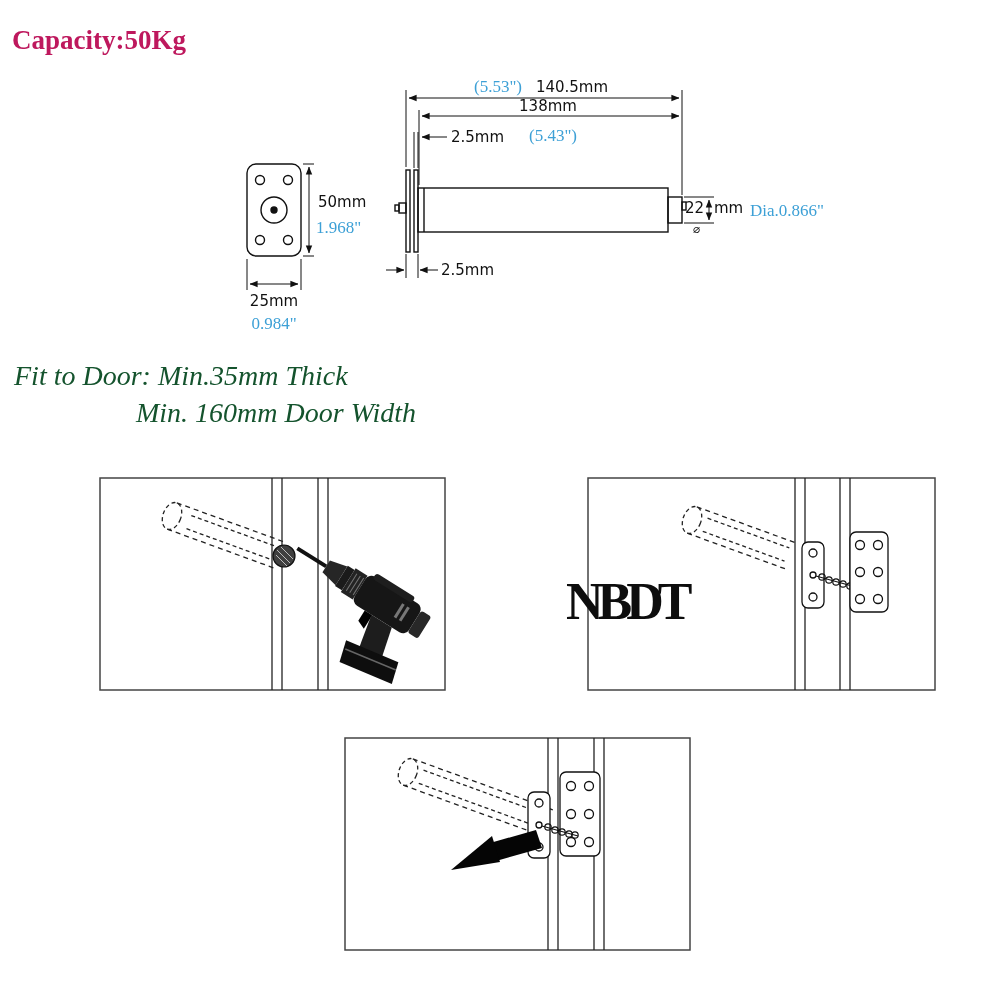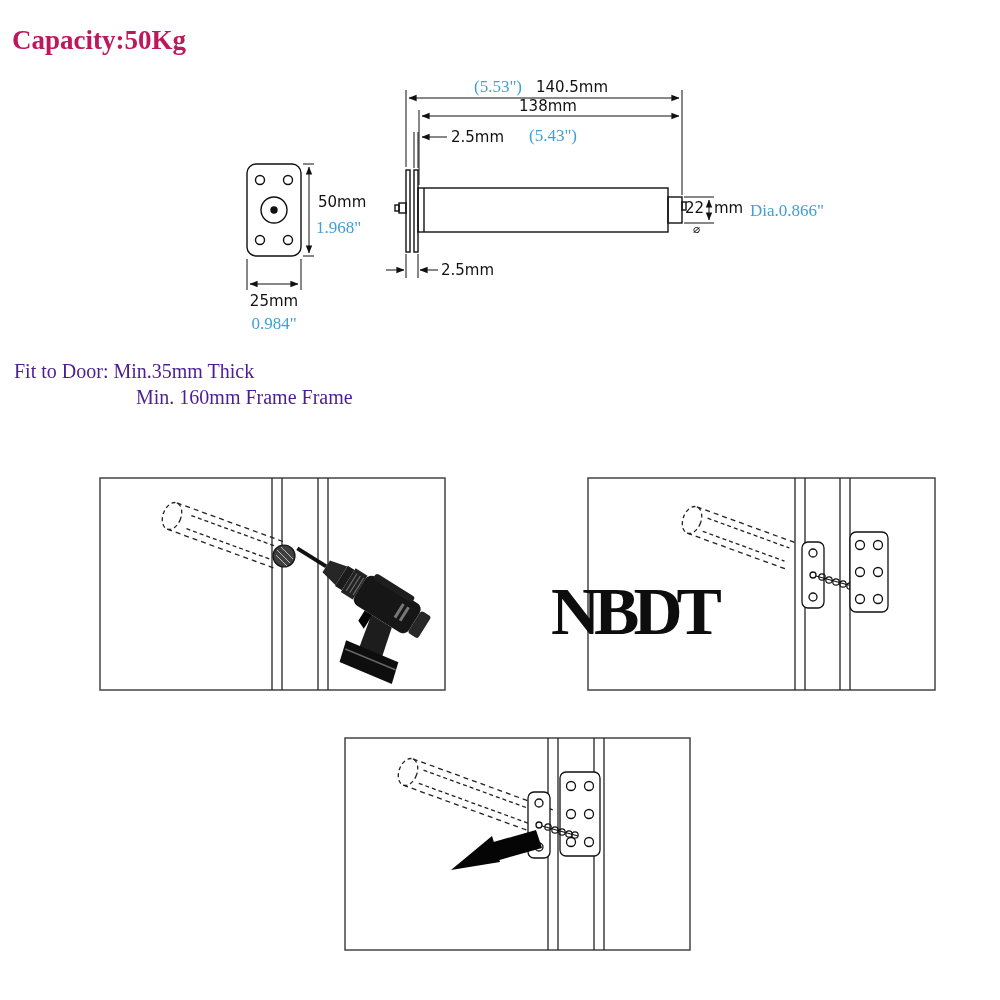--- a/index.html
+++ b/index.html
@@ -1,24 +1,24 @@
 <!DOCTYPE html>
 <html><head>
 <meta charset="utf-8">
 <style>
   html,body{margin:0;padding:0;background:#fff;}
   .page{position:relative;width:1000px;height:1000px;background:#fff;overflow:hidden;
         font-family:"Liberation Serif",serif;}
   .title{position:absolute;left:12px;top:8px;color:#be185d;font-weight:bold;
          font-size:27px;line-height:1.25;margin-top:16px;}
   .title .l2{padding-left:103px;}
-  .fit{position:absolute;left:14px;top:358px;color:#4c1d95;font-size:20px;line-height:1.32;}
+  .fit{position:absolute;left:14px;top:358px;color:#14532d;font-size:28px;line-height:1.32;font-style:italic;}
   .fit .l2{padding-left:122px;}
-  .brand{position:absolute;left:551px;top:572px;color:#0d0d0d;font-weight:bold;
-         font-size:68px;letter-spacing:-6px;font-family:"Liberation Serif",serif;}
+  .brand{position:absolute;left:566px;top:572px;color:#0d0d0d;font-weight:bold;
+         font-size:52px;letter-spacing:-6px;font-family:"Liberation Serif",serif;}
   svg.canvas{position:absolute;left:0;top:0;}
   .dim{font-family:"DejaVu Sans",sans-serif;font-size:15px;fill:#111;stroke:none;}
   .dimSmall{font-family:"DejaVu Sans",sans-serif;font-size:12px;fill:#111;stroke:none;}
   .dimBlue{font-family:"Liberation Serif",serif;font-size:17px;fill:#3da0d6;stroke:none;}
 </style>
 </head>
 <body>
 
 <div class="page">
 
@@ -234,18 +234,18 @@
       </g>
       <g fill="#050505">
         <polygon points="490,843 536,830 542,848 496,861"></polygon>
         <polygon points="451,870 492,836 500,862"></polygon>
       </g>
     </g>
   </svg>
 
   <div class="fit">
     <div>Fit to Door: Min.35mm Thick</div>
-    <div class="l2">Min. 160mm Frame Frame</div>
+    <div class="l2">Min. 160mm Door Width</div>
   </div>
 
   <div class="brand">NBDT</div>
 
 </div>
 
 </body></html>

